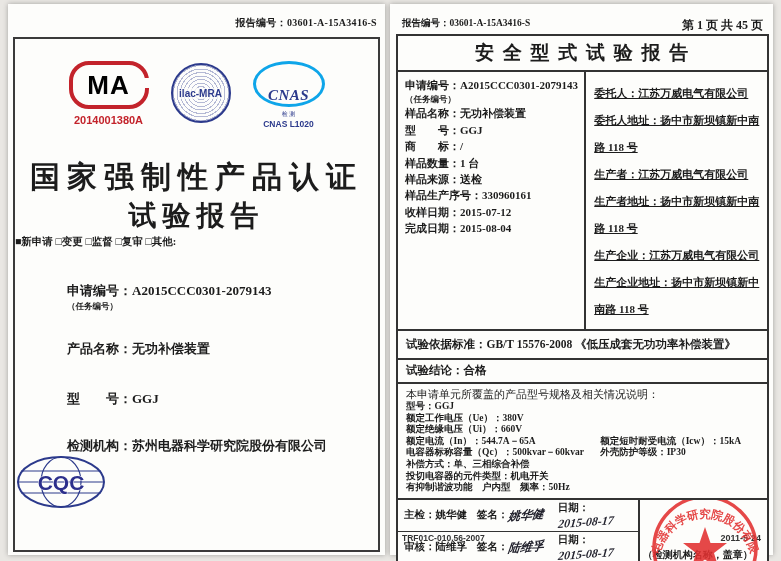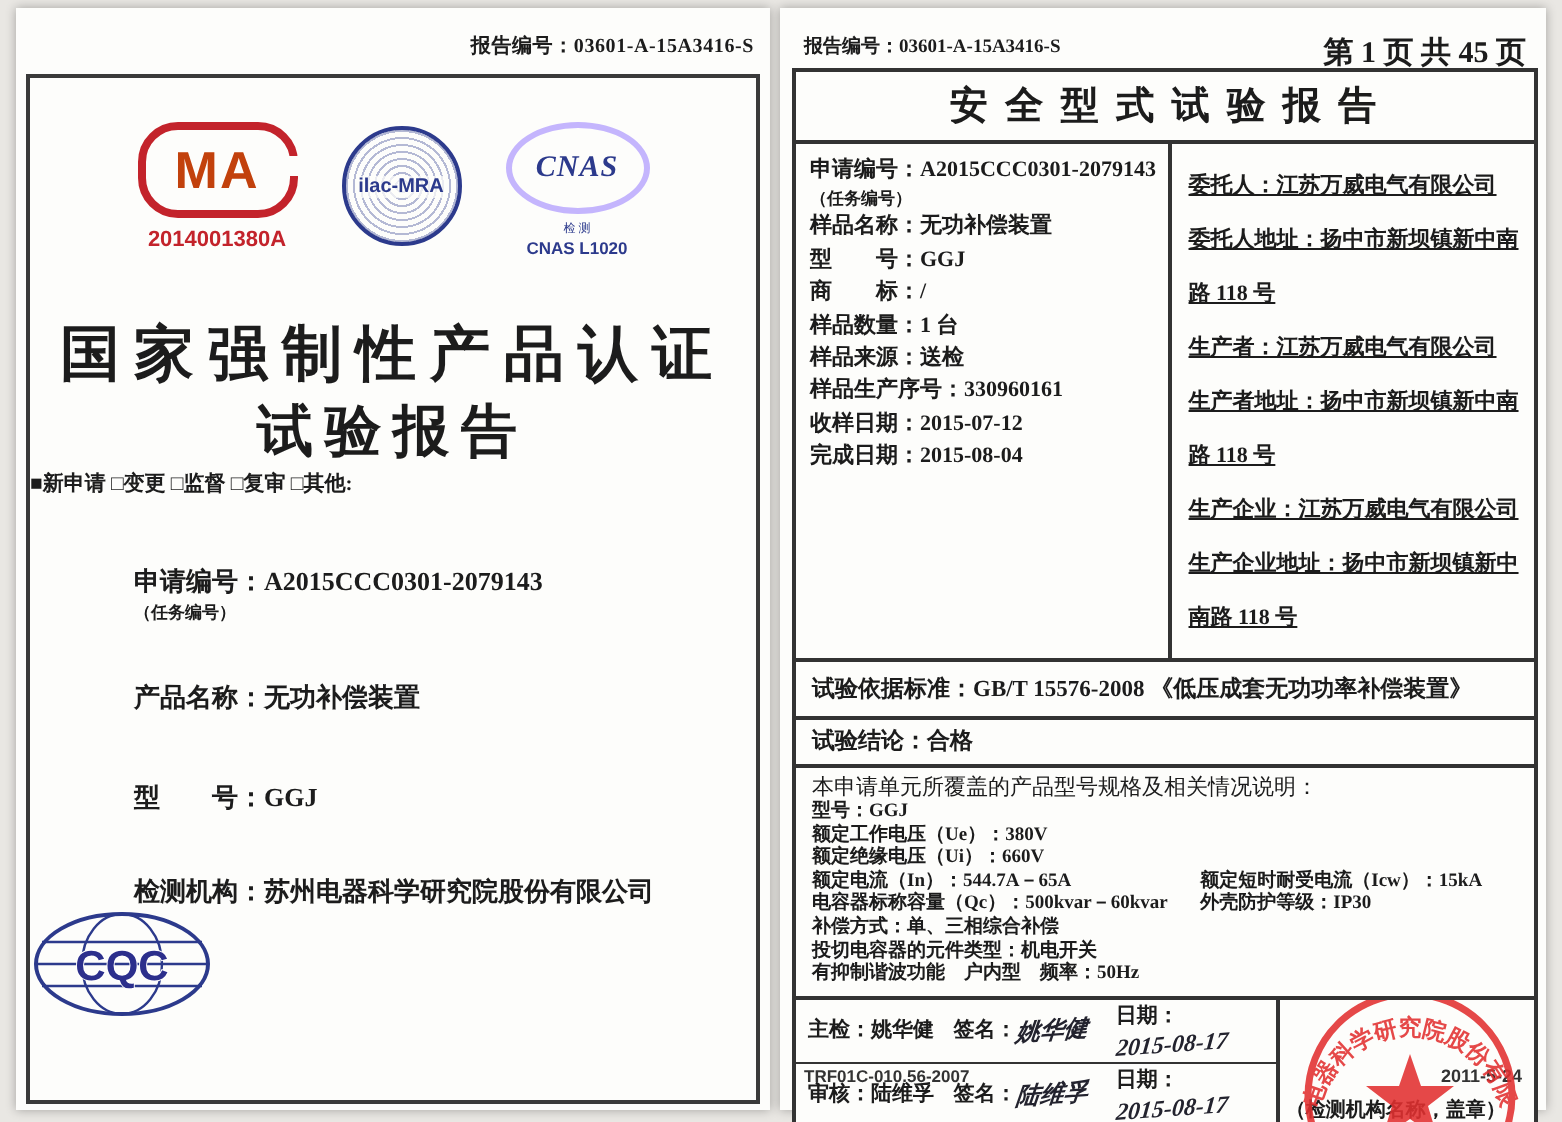--- a/index.html
+++ b/index.html
@@ -11,42 +11,42 @@
   }
   .page{position:absolute;background:#fdfdfb;box-shadow:0 0 5px rgba(0,0,0,.3);}
   
   #left-page{left:8px;top:4px;width:377px;height:551px;}
   .lp-report{position:absolute;top:12px;right:8px;font-size:10px;font-weight:bold;letter-spacing:.3px;}
   .lp-border{position:absolute;left:5px;top:33px;width:363px;height:511px;border:2px solid #3a3a3a;}
   .logo-row{position:absolute;top:22px;left:0;width:100%;display:flex;justify-content:center;align-items:flex-start;gap:22px;}
   .cma-wrap{text-align:center;}
   .cma-box{position:relative;width:72px;height:40px;border:4px solid #c3232b;border-radius:20px;display:flex;align-items:center;justify-content:center;margin:0 auto;}
   .cma-box::after{content:"";position:absolute;right:-5px;top:13px;width:8px;height:10px;background:#fdfdfb;}
-  .cma-ma{color:#c2410c;font-weight:bold;font-size:26px;letter-spacing:1px;font-family:"Liberation Sans",sans-serif;line-height:1;}
+  .cma-ma{color:#000000;font-weight:bold;font-size:26px;letter-spacing:1px;font-family:"Liberation Sans",sans-serif;line-height:1;}
   .cma-num{color:#c3232b;font-size:11px;font-weight:bold;margin-top:5px;font-family:"Liberation Sans",sans-serif;}
   .ilac-circle{width:56px;height:56px;border-radius:50%;border:2px solid #2c3a8c;position:relative;
     background:repeating-radial-gradient(circle at 50% 50%, #fdfdfb 0 2.5px, rgba(44,58,140,.35) 2.5px 3.5px);
     display:flex;align-items:center;justify-content:center;margin-top:2px;}
   .ilac-text{font-family:"Liberation Sans",sans-serif;font-weight:bold;font-size:10px;color:#2c3a8c;background:rgba(253,253,251,.75);padding:0 1px;border-radius:2px;}
   .cnas-wrap{text-align:center;}
-  .cnas-ellipse{width:66px;height:40px;border:3px solid #c4b5fd;border-radius:50%;display:flex;align-items:center;justify-content:center;}
+  .cnas-ellipse{width:66px;height:40px;border:3px solid #0ea5e9;border-radius:50%;display:flex;align-items:flex-end;justify-content:center;}
   .cnas-text{font-style:italic;font-weight:bold;font-size:15px;color:#2c3a8c;letter-spacing:.5px;}
   .cnas-sub1{font-size:6px;color:#2c3a8c;margin-top:3px;}
   .cnas-sub2{font-size:8.5px;color:#2c3a8c;font-family:"Liberation Sans",sans-serif;font-weight:bold;}
   .lp-title1{position:absolute;top:118px;width:100%;text-align:center;font-size:30px;font-weight:600;letter-spacing:7px;}
   .lp-title2{position:absolute;top:158px;width:100%;text-align:center;font-size:28px;font-weight:600;letter-spacing:6px;}
   .lp-apply{position:absolute;top:196px;width:100%;text-align:left;font-size:10.5px;font-weight:600;}
   .lp-fields{position:absolute;left:52px;top:243px;font-size:13px;font-weight:600;}
   .lp-field{margin-bottom:0;}
   .lp-note{font-size:8.5px;font-weight:600;margin-top:1px;}
   .cqc-wrap{position:absolute;left:0;bottom:40px;width:100%;display:flex;justify-content:flex-start;}
   
   #right-page{left:390px;top:4px;width:383px;height:551px;}
   .rp-head-left{position:absolute;top:13px;left:12px;font-size:9.5px;font-weight:bold;}
-  .rp-head-right{position:absolute;top:13px;right:10px;font-size:15px;font-weight:bold;}
+  .rp-head-right{position:absolute;top:13px;right:10px;font-size:12px;font-weight:bold;}
   .rp-table{position:absolute;left:6px;top:30px;width:369px;border:2px solid #333;background:#fdfdfb;}
   .rt-title{height:34px;display:flex;align-items:center;justify-content:center;font-size:19px;font-weight:bold;letter-spacing:2px;border-bottom:2px solid #333;}
   .rt-info{display:flex;border-bottom:2px solid #333;}
   .rt-info-left{width:47.5%;border-right:2px solid #333;padding:5px 4px 5px 7px;font-size:11px;font-weight:600;line-height:16.4px;}
   .rt-info-left .small-note{font-size:8.5px;line-height:12px;}
   .rt-info-right{flex:1;padding:8px 6px 6px 8px;font-size:11px;font-weight:600;line-height:27px;text-decoration:underline;}
   .rt-standard{border-bottom:2px solid #333;padding:6px 8px;font-size:11.5px;font-weight:600;}
   .rt-conclusion{border-bottom:2px solid #333;padding:3px 8px 4px;font-size:11.5px;font-weight:bold;}
   .rt-coverage{border-bottom:2px solid #333;padding:3px 8px 4px;font-size:9.5px;font-weight:600;line-height:11.6px;}
   .rt-coverage .cov-head{font-size:11px;font-weight:normal;line-height:14px;}

